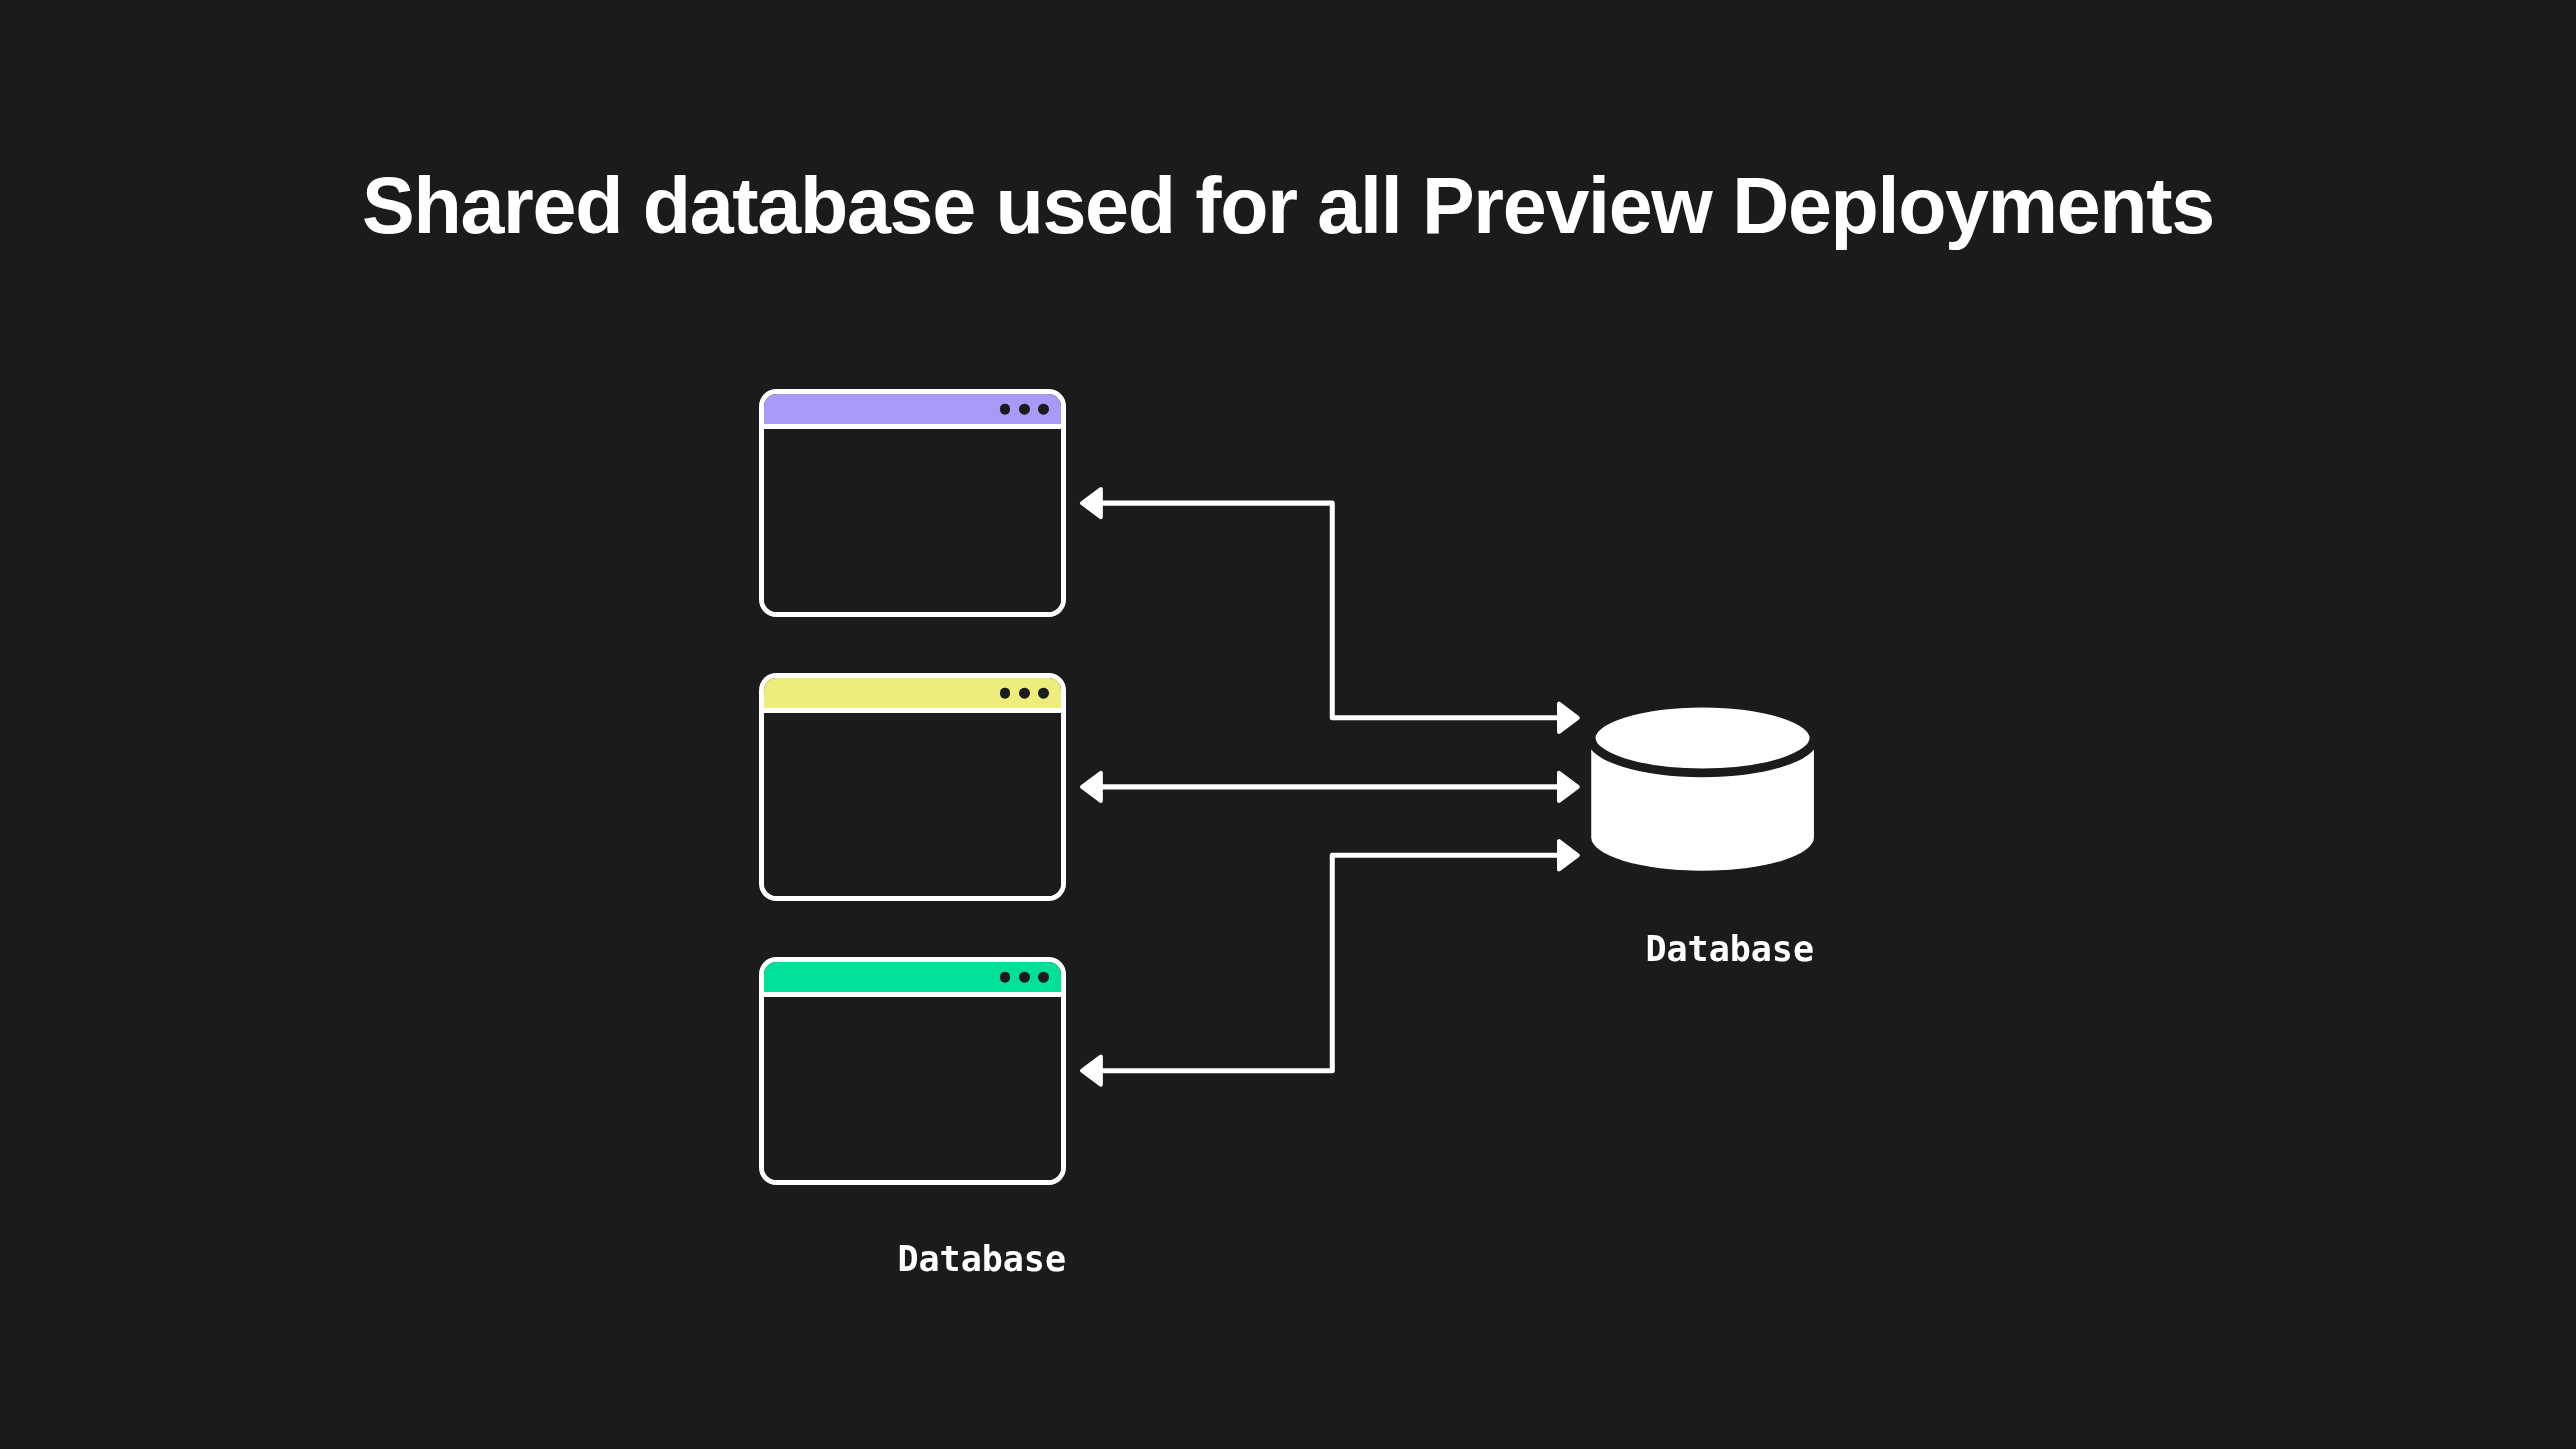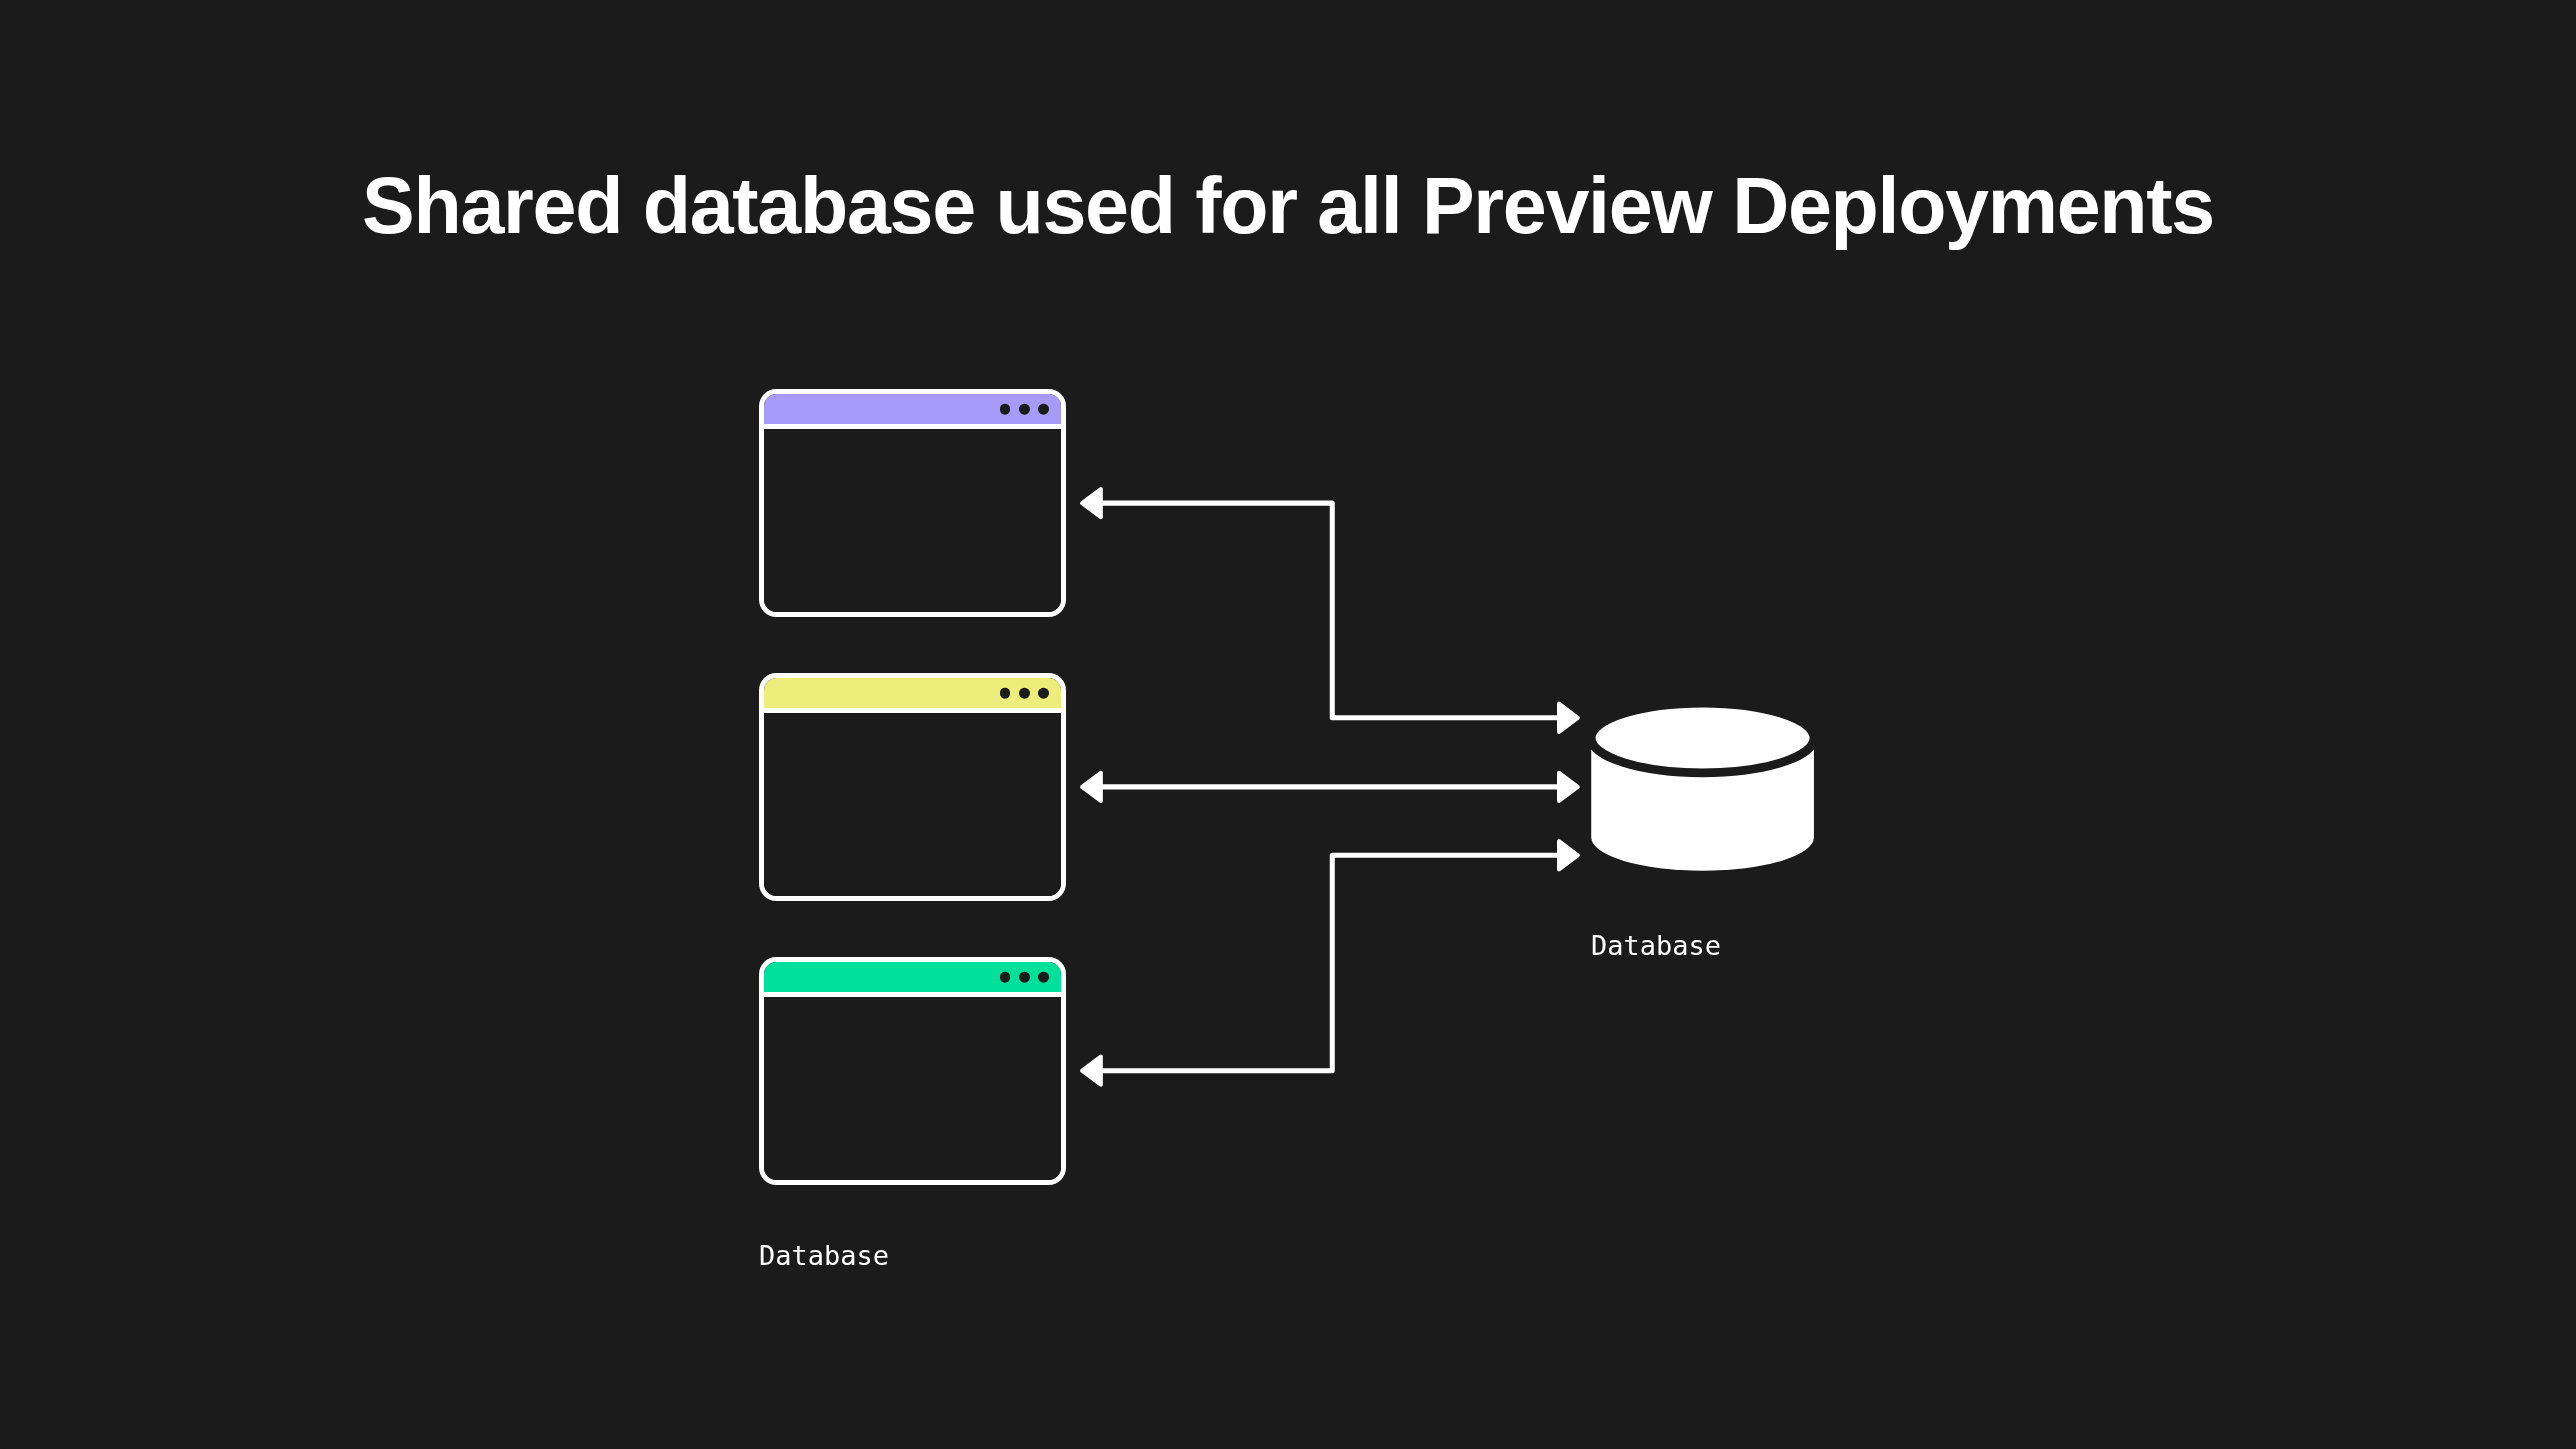--- a/index.html
+++ b/index.html
@@ -66,24 +66,24 @@
   }
   .window-body {
     height: 100%;
     background: var(--color-background);
   }
   
   .node-label {
     position: absolute;
     color: var(--color-foreground);
     font-family: "DejaVu Sans Mono", "Liberation Mono", monospace;
-    font-weight: 400;
-    font-size: 27px;
+    font-weight: 700;
+    font-size: 35px;
     line-height: 1;
-    text-align: left;
+    text-align: right;
   }
   .previews-label { left: 759px; width: 307px; top: 1242px; }
   .database-label { left: 1591px; width: 223px; top: 932px; }
   
   .diagram-svg {
     position: absolute;
     inset: 0;
     width: 2576px; height: 1449px;
     pointer-events: none;
   }

